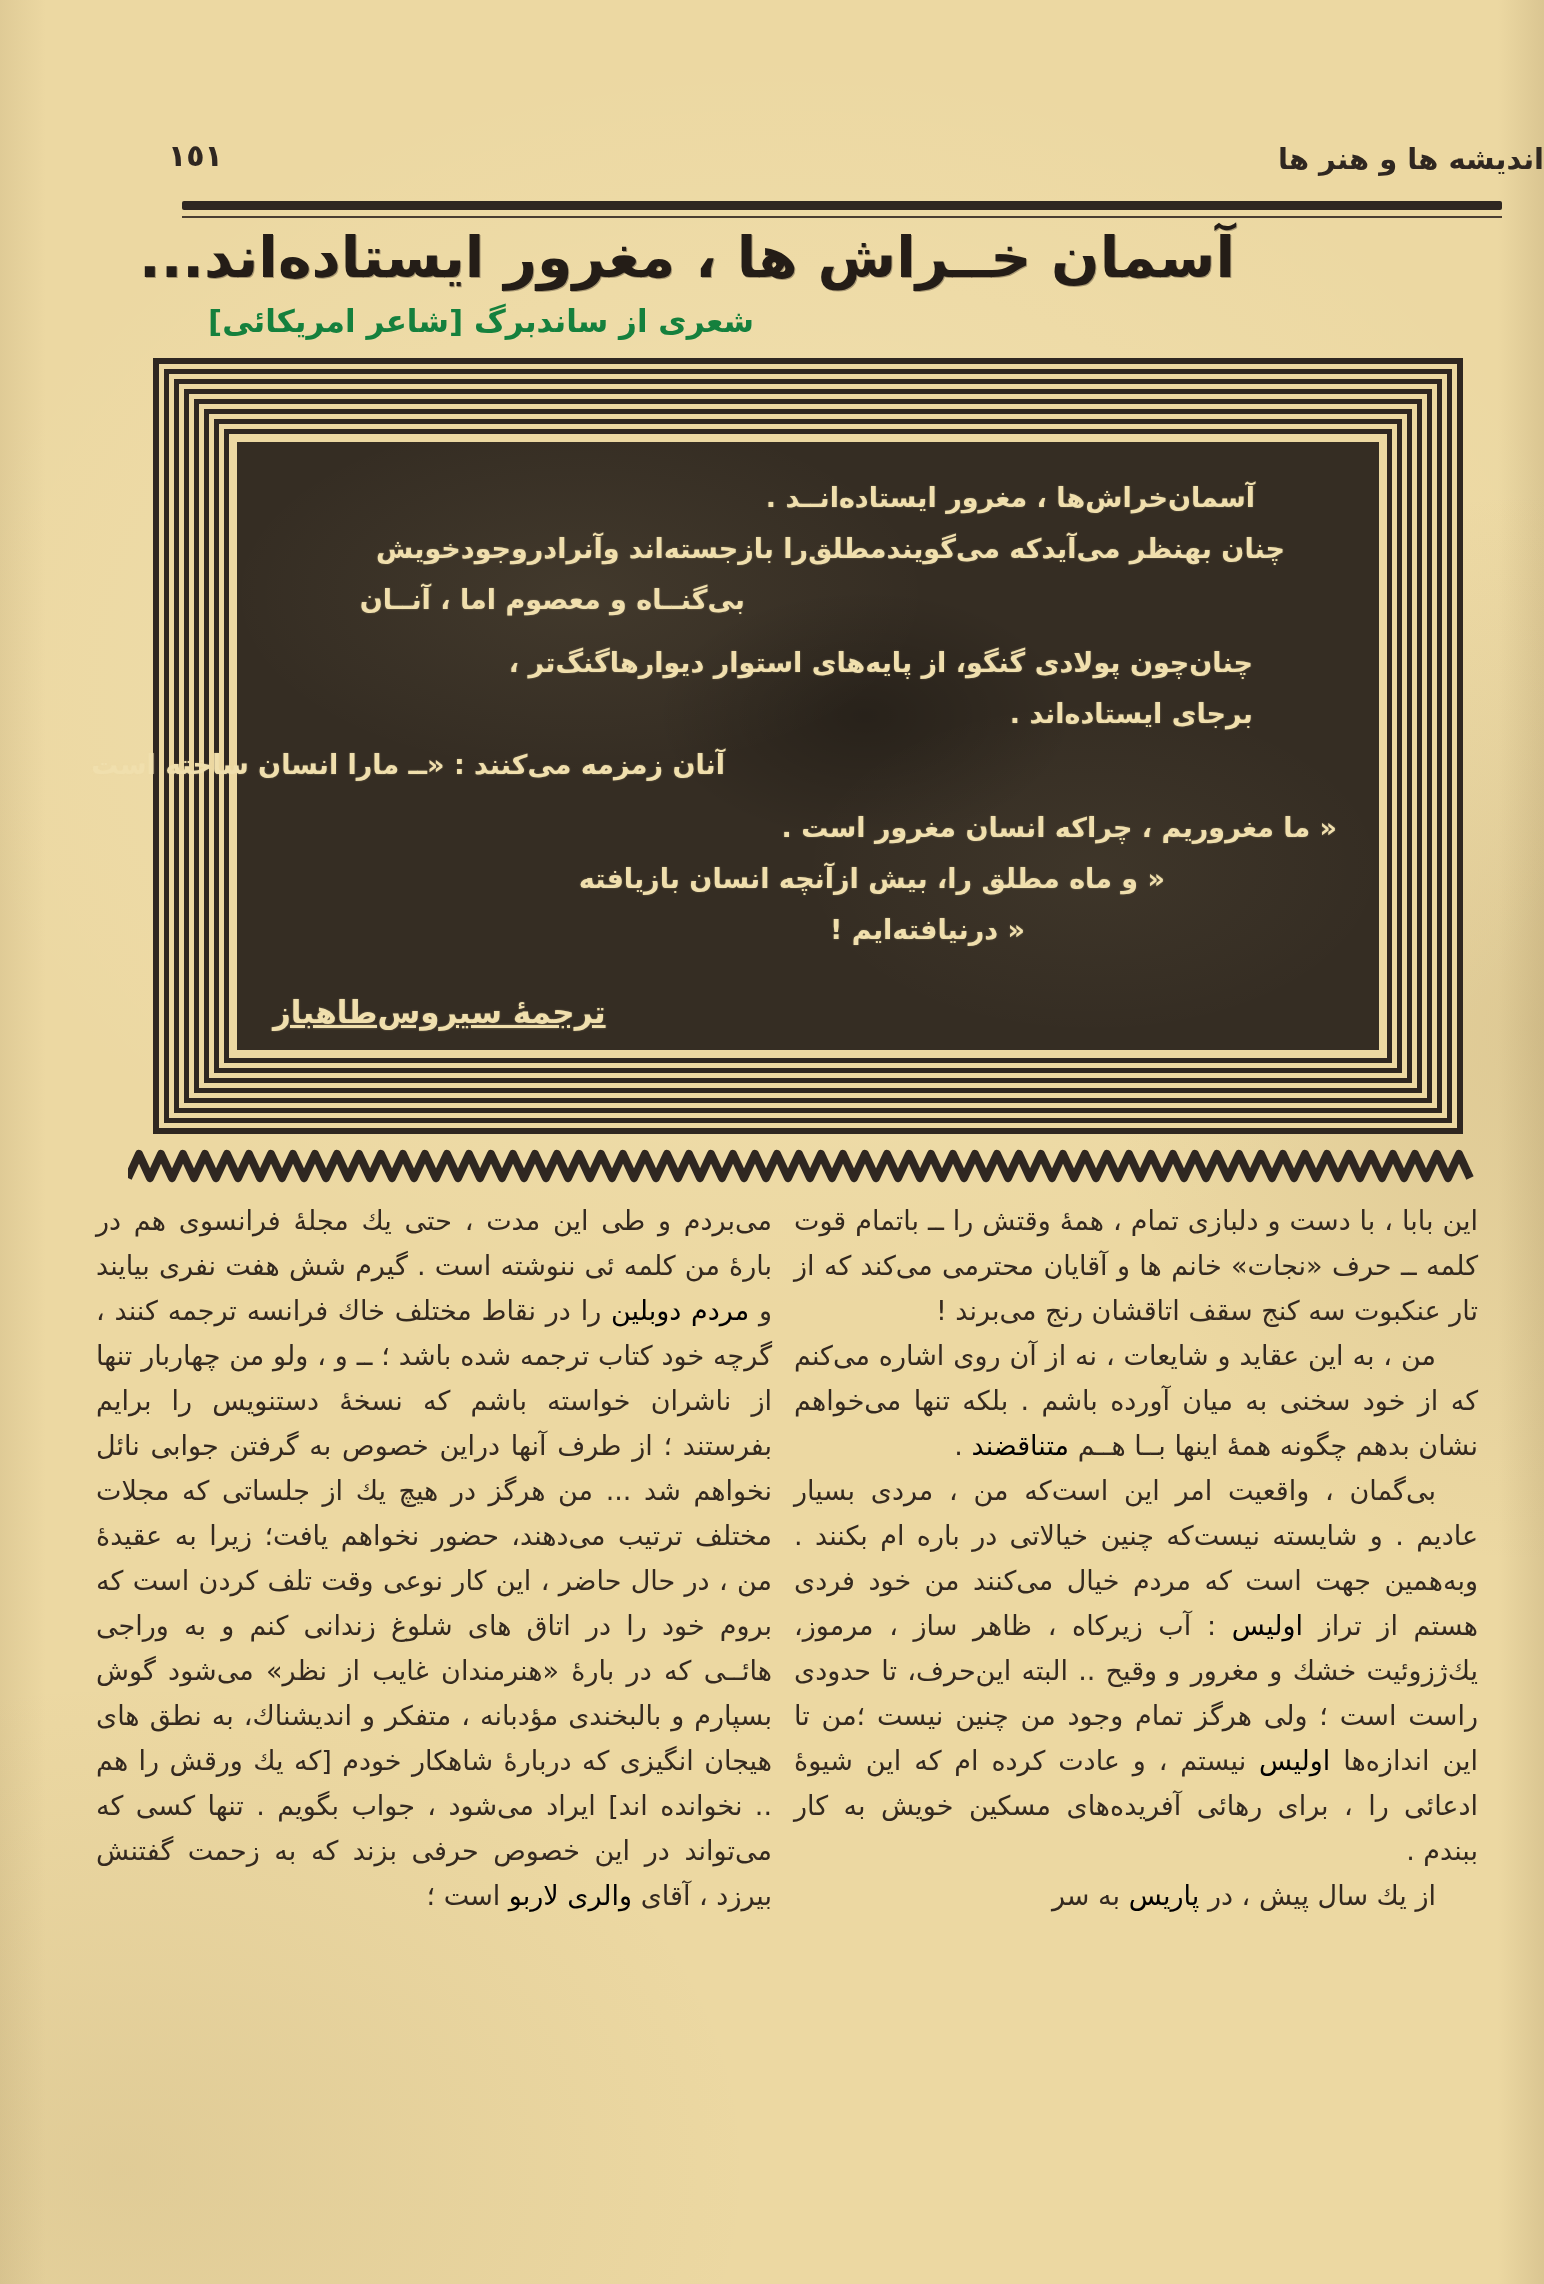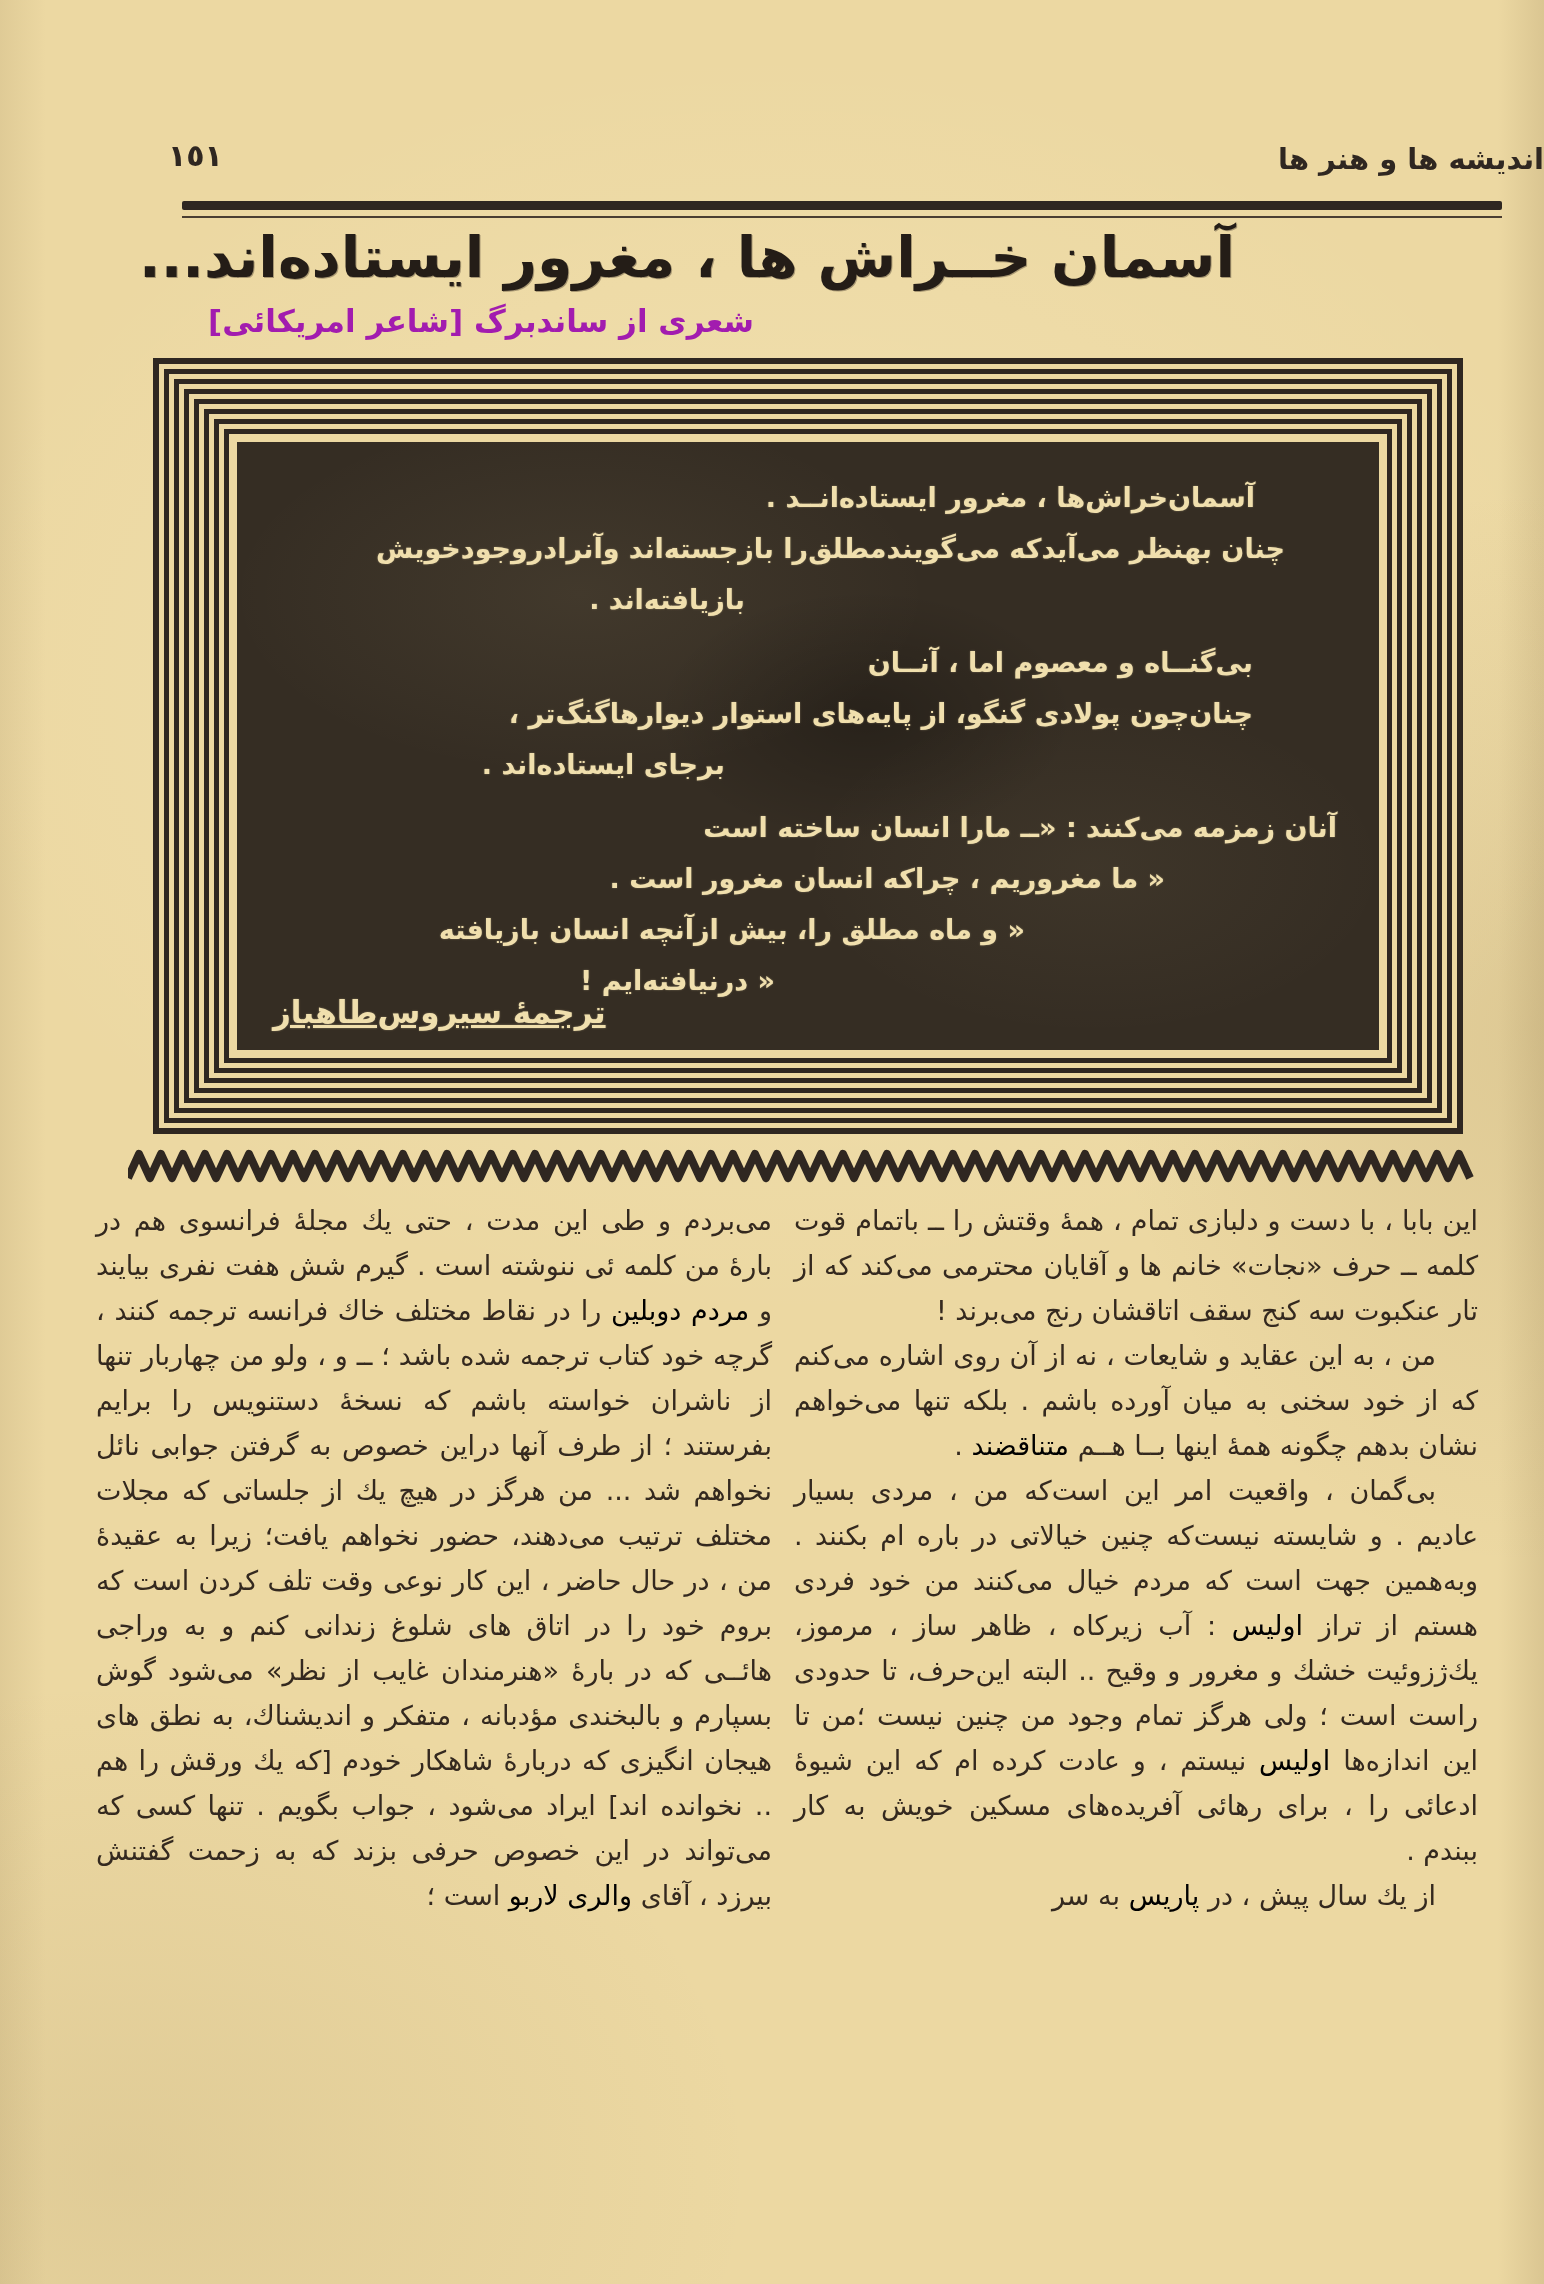--- a/index.html
+++ b/index.html
@@ -17,21 +17,21 @@
   }
   .abs{position:absolute;}
   
   .page-number{left:168px;top:138px;font-size:30px;font-weight:bold;letter-spacing:2px;}
   .running-head{left:0;right:0;top:142px;font-size:29px;font-weight:bold;}
   .rule-thick{left:182px;right:42px;top:201px;height:9px;background:#2f2721;border-radius:2px;}
   .rule-thin{left:182px;right:42px;top:216px;height:2px;background:#4a3e32;}
   
   .article-title{left:0;right:170px;top:224px;text-align:center;font-size:57px;font-weight:bold;
     color:#241d17; text-shadow:1px 1px 0 rgba(40,30,20,.35);}
-  .article-byline{left:208px;top:303px;font-size:31px;font-weight:bold;color:#a21caf;}
+  .article-byline{left:208px;top:303px;font-size:31px;font-weight:bold;color:#15803d;}
   
   .poem-panel{
     left:237px;top:442px;width:1142px;height:608px;box-sizing:border-box;
     background:#352d23;
     background-image:
       radial-gradient(ellipse 500px 260px at 30% 25%, rgba(236,216,162,.07), rgba(236,216,162,0) 70%),
       radial-gradient(ellipse 420px 240px at 75% 70%, rgba(236,216,162,.05), rgba(236,216,162,0) 70%),
       radial-gradient(ellipse 300px 180px at 55% 45%, rgba(0,0,0,.25), rgba(0,0,0,0) 70%);
     box-shadow:
       0 0 0 8px  #ecd8a2, 0 0 0 13px #2f2721,
@@ -81,21 +81,20 @@
 <div class="abs rule-thick"></div>
 <div class="abs rule-thin"></div>
 
 <div class="abs article-title">آسمان خــراش ها ، مغرور ایستاده‌اند...</div>
 <div class="abs article-byline">شعری از ساندبرگ [شاعر امریکائی]</div>
 
 <div class="abs poem-panel">
   <div>
       <div class="poem-line">آسمان‌خراش‌ها ، مغرور ایستاده‌انــد .</div>
       <div class="poem-line">چنان بهنظر می‌آیدکه می‌گویندمطلق‌را بازجسته‌اند وآنرادروجودخویش</div>
-      <div class="poem-line">بازیافته‌اند .</div>
       <div class="poem-line">بی‌گنــاه و معصوم اما ، آنــان</div>
       <div class="poem-line">چنان‌چون پولادی گنگو، از پایه‌های استوار دیوارهاگنگ‌تر ،</div>
       <div class="poem-line">برجای ایستاده‌اند .</div>
       <div class="poem-line">آنان زمزمه می‌کنند : «ــ مارا انسان ساخته است</div>
       <div class="poem-line">« ما مغروریم ، چراکه انسان مغرور است .</div>
       <div class="poem-line">« و ماه مطلق را، بیش ازآنچه انسان بازیافته</div>
       <div class="poem-line">« درنیافته‌ایم !</div>
     </div>
   <div class="poem-translator">ترجمهٔ سیروس‌طاهباز</div>
 </div>

